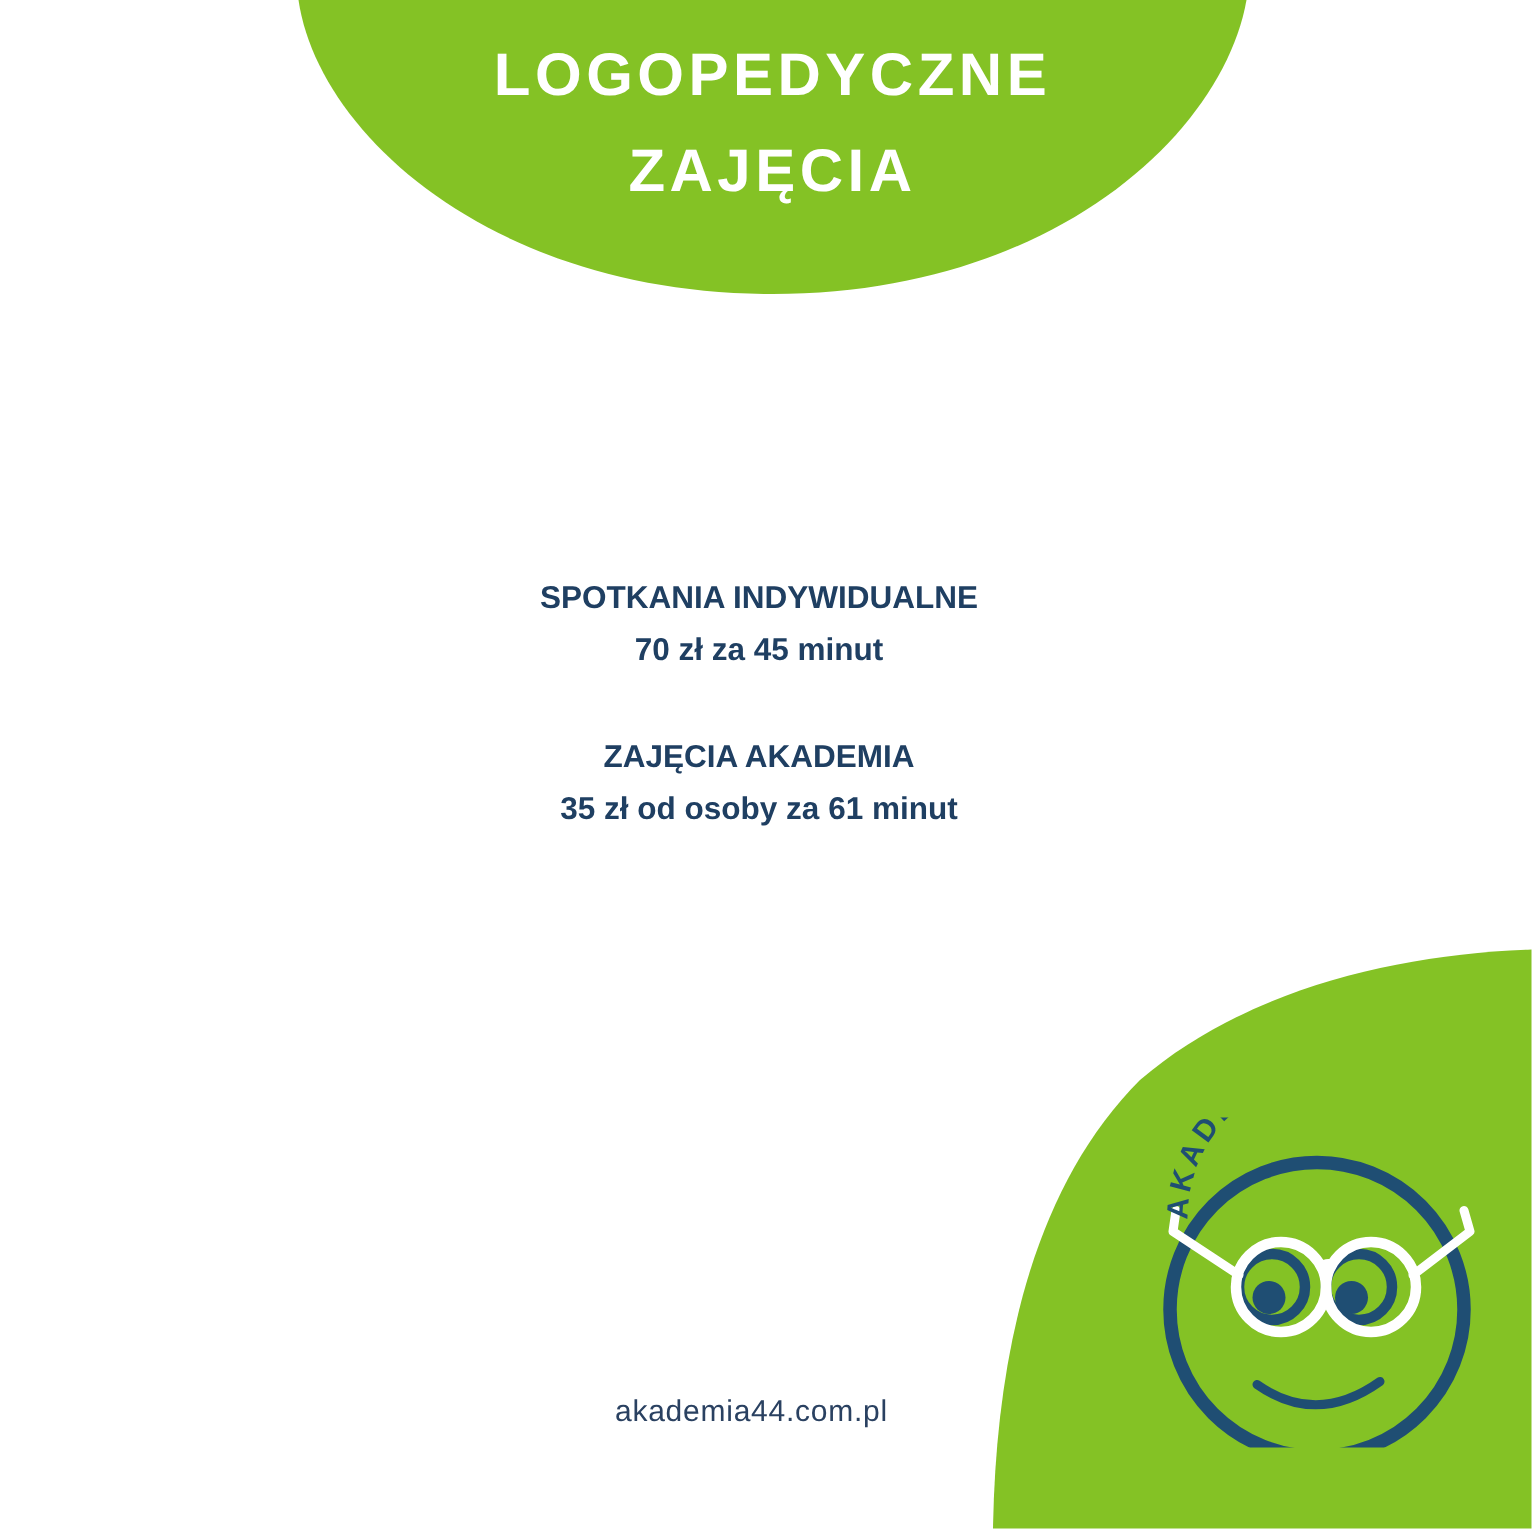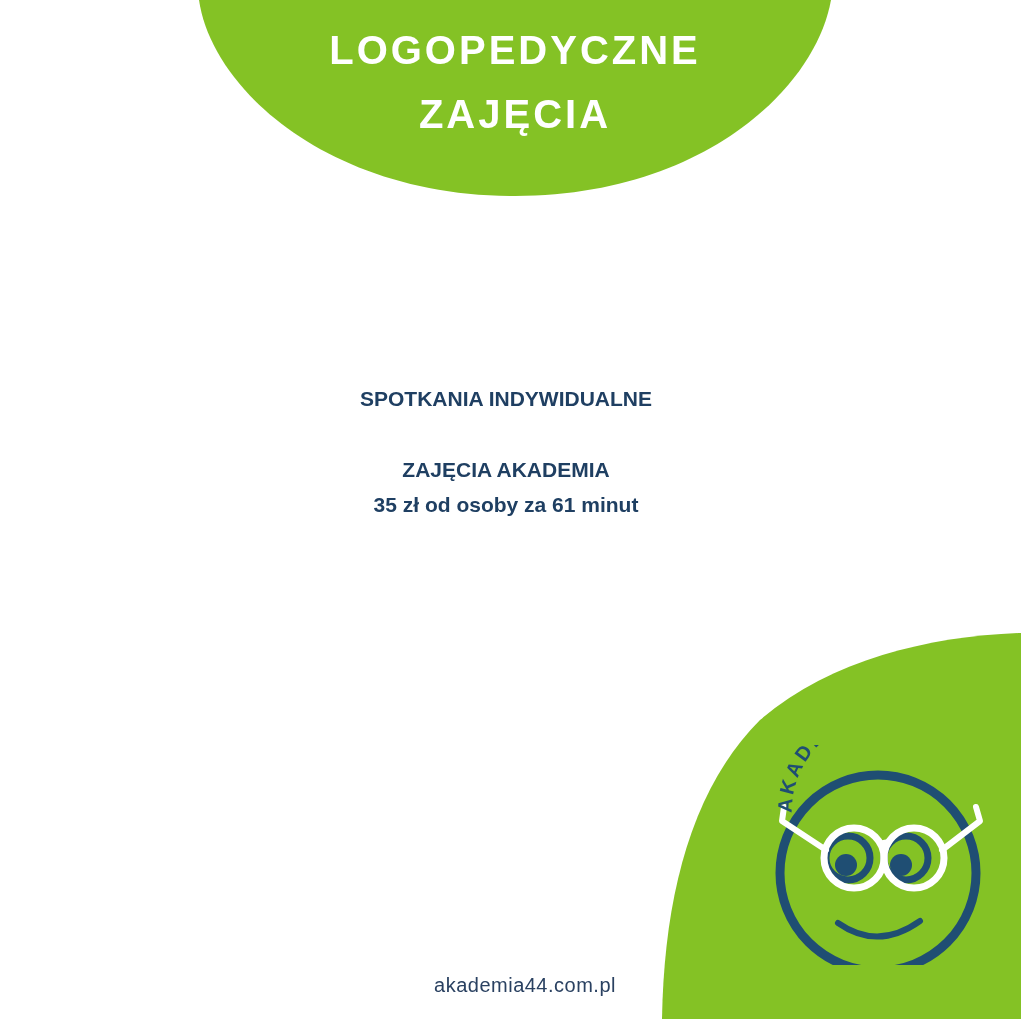--- a/index.html
+++ b/index.html
@@ -24,38 +24,39 @@
     }
     .content .gap { height: 36px; }
     .bottom-shape {
       position: absolute; left: 0; top: 0; width: 1024px; height: 1024px;
       pointer-events: none;
     }
     .logo {
       position: absolute; left: 770px; top: 745px; width: 220px; height: 220px;
     }
     .website {
-      position: absolute; left: 410px; width: 230px; top: 974px;
-      text-align: center; color: #2a4161; font-size: 20px; letter-spacing: 0.5px;
+      position: absolute; left: 410px; width: 230px; top: 930px;
+      text-align: left; color: #2a4161; font-size: 20px; letter-spacing: 0.5px;
     }
   </style>
 </head>
 <body>
 
 <svg class="top-shape" viewBox="0 0 1024 200" xmlns="http://www.w3.org/2000/svg">
   <path d="M199 0 L831 0 C 815 90, 700 196, 515 196 C 330 196, 212 90, 199 0 Z" fill="#84c225"></path>
 </svg>
 
 <div class="title">
   <div>LOGOPEDYCZNE</div>
   <div>ZAJĘCIA</div>
 </div>
 
 <div class="content">
   <div>SPOTKANIA INDYWIDUALNE</div>
+  <div>70 zł za 45 minut</div>
   <div class="gap"></div>
   <div>ZAJĘCIA AKADEMIA</div>
   <div>35 zł od osoby za 61 minut</div>
 </div>
 
 <svg class="bottom-shape" viewBox="0 0 1024 1024" xmlns="http://www.w3.org/2000/svg">
   <path d="M1021 633 L1021 1019 L662 1019 C 664 900, 690 790, 760 720 C 830 660, 930 636, 1021 633 Z" fill="#84c225"></path>
 </svg>
 
 <svg class="logo" viewBox="0 0 220 220" xmlns="http://www.w3.org/2000/svg">

